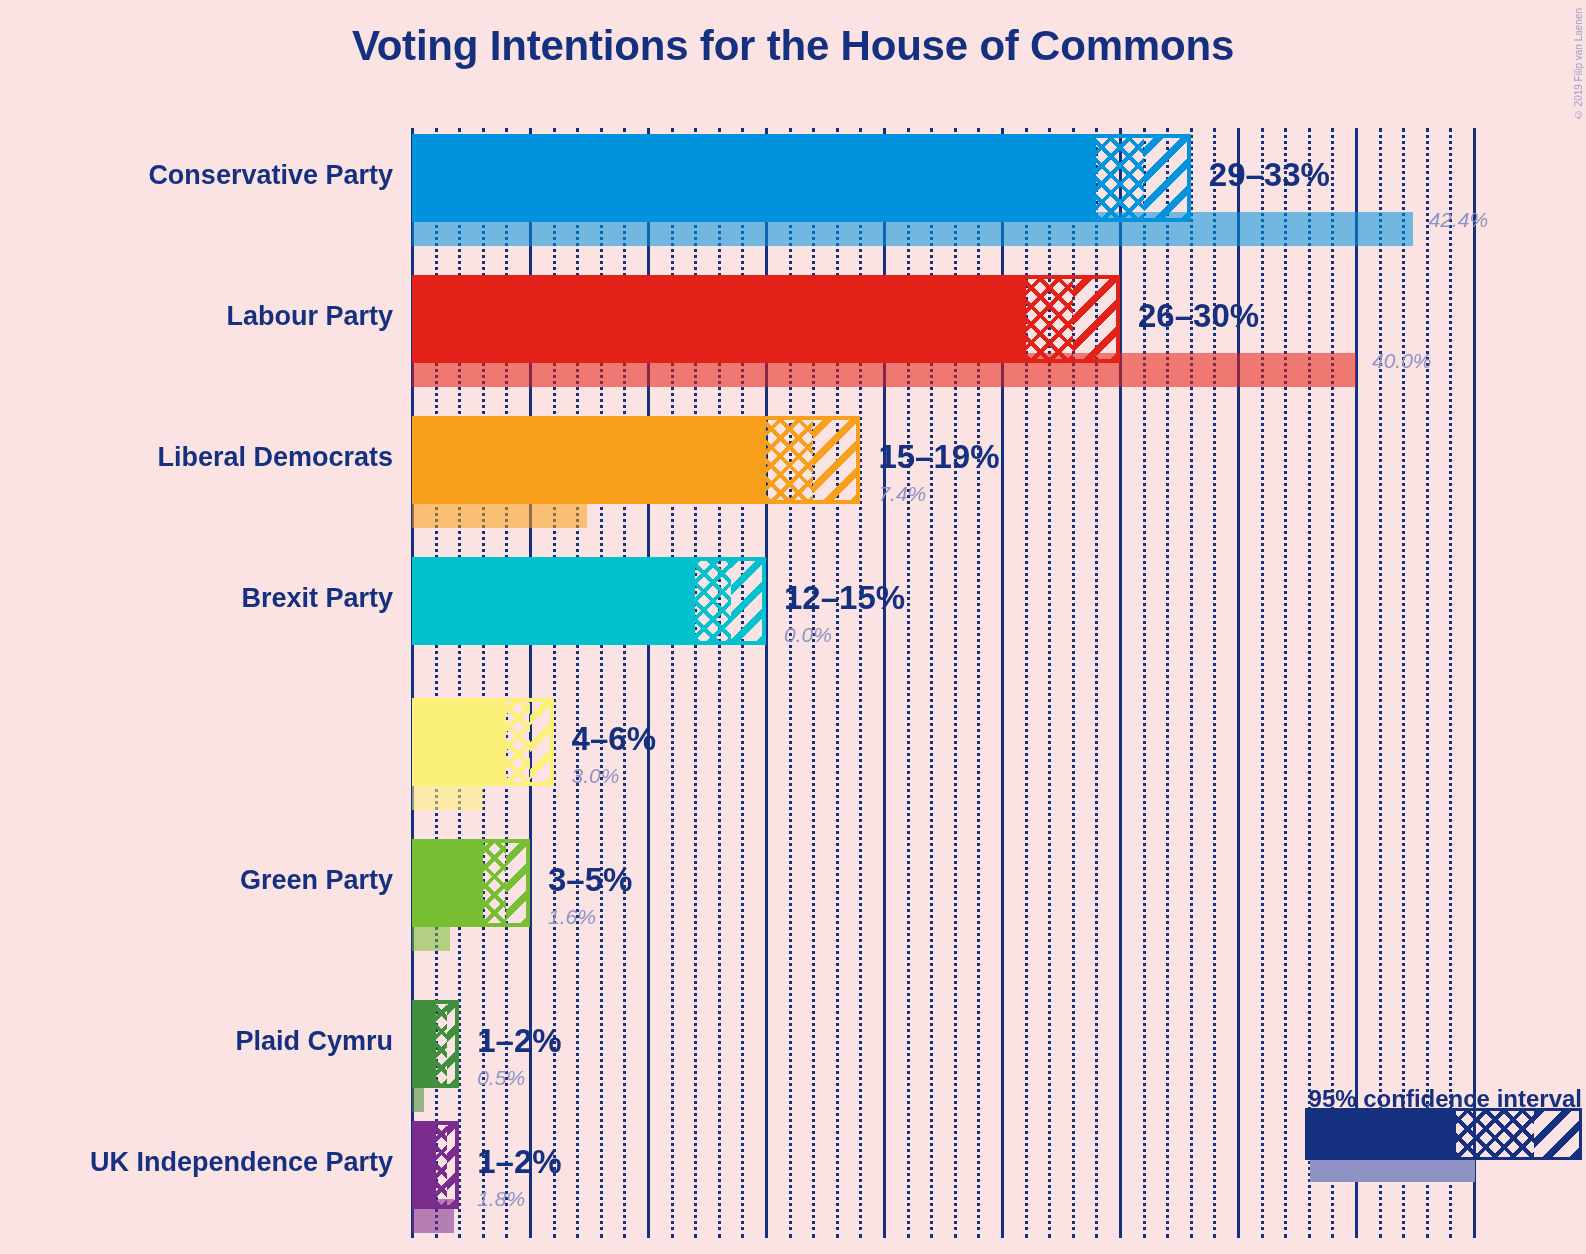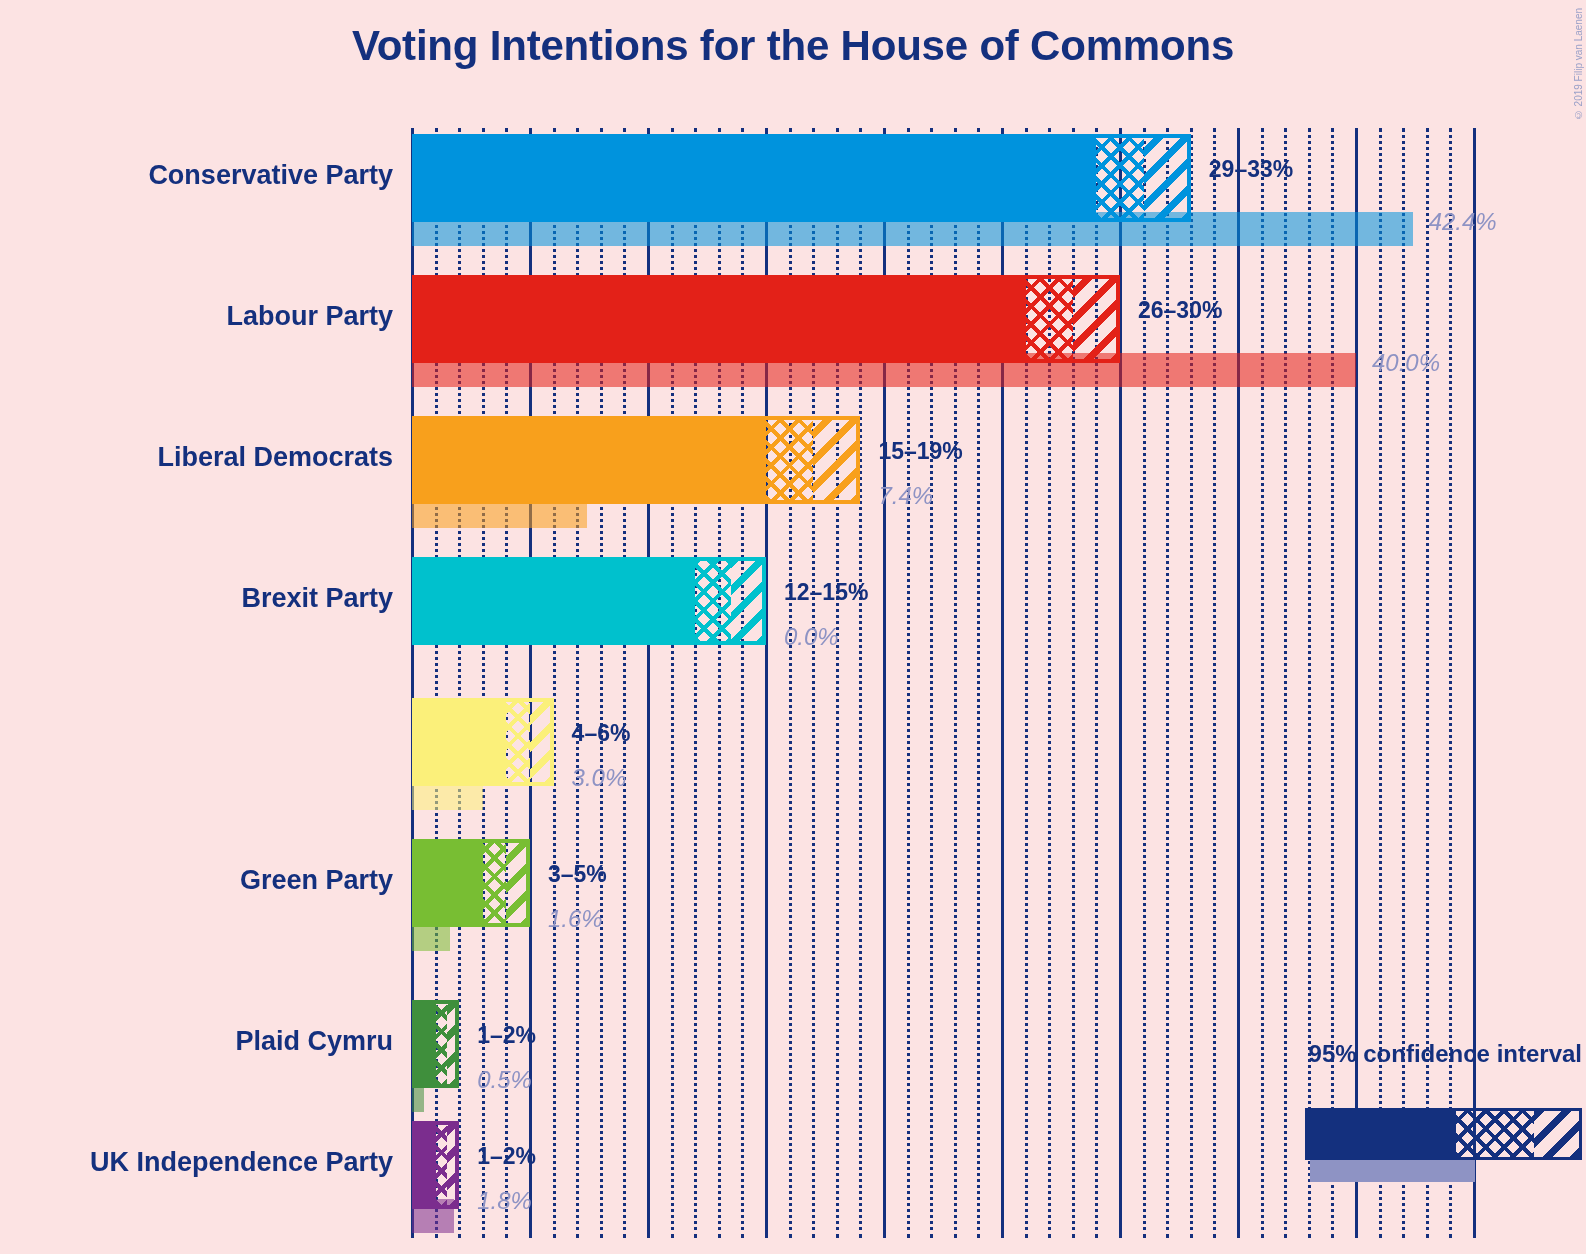--- a/index.html
+++ b/index.html
@@ -62,34 +62,35 @@
     height:88px;
     box-sizing:border-box;
   }
   .seg{position:absolute;top:0;height:100%;box-sizing:border-box;}
   .seg.solid{left:0;}
   .seg.cross{}
   .seg.diag{}
 
   .val-main{
     position:absolute;
-    font-size:23px;font-weight:bold;color:#14307E;
+    font-size:33px;font-weight:bold;color:#14307E;
     white-space:nowrap;
   }
   .val-last{
     position:absolute;
-    font-size:24px;font-style:italic;color:#8E93C4;
+    font-size:21px;font-style:italic;color:#8E93C4;
     white-space:nowrap;
   }
 
   
   .legend{position:absolute;left:1190px;top:1040px;width:392px;}
   .legend-text{
     text-align:right;font-size:24px;font-weight:bold;color:#14307E;
     line-height:1.16;
+    margin-top:45px;
   }
   .legend-bar{
     position:absolute;left:115px;top:68px;width:277px;height:52px;
     box-sizing:border-box;
   }
   .legend-last{
     position:absolute;left:120px;top:120px;width:165px;height:22px;
     background:#8E93C4;
   }
   .legend-last-label{

